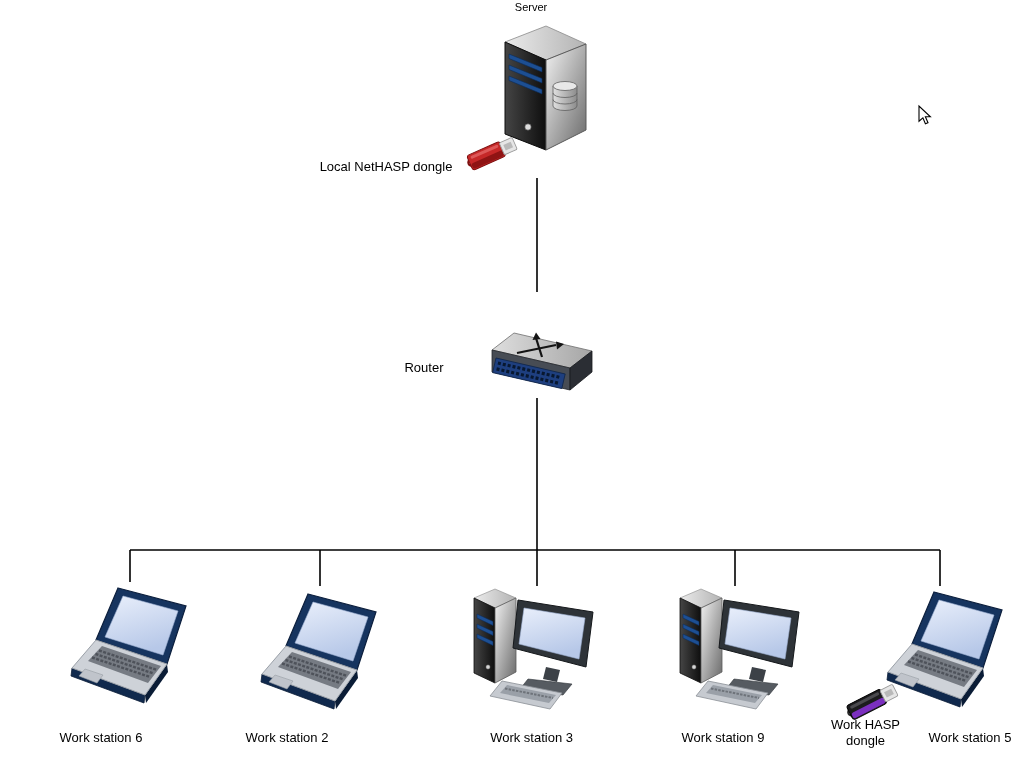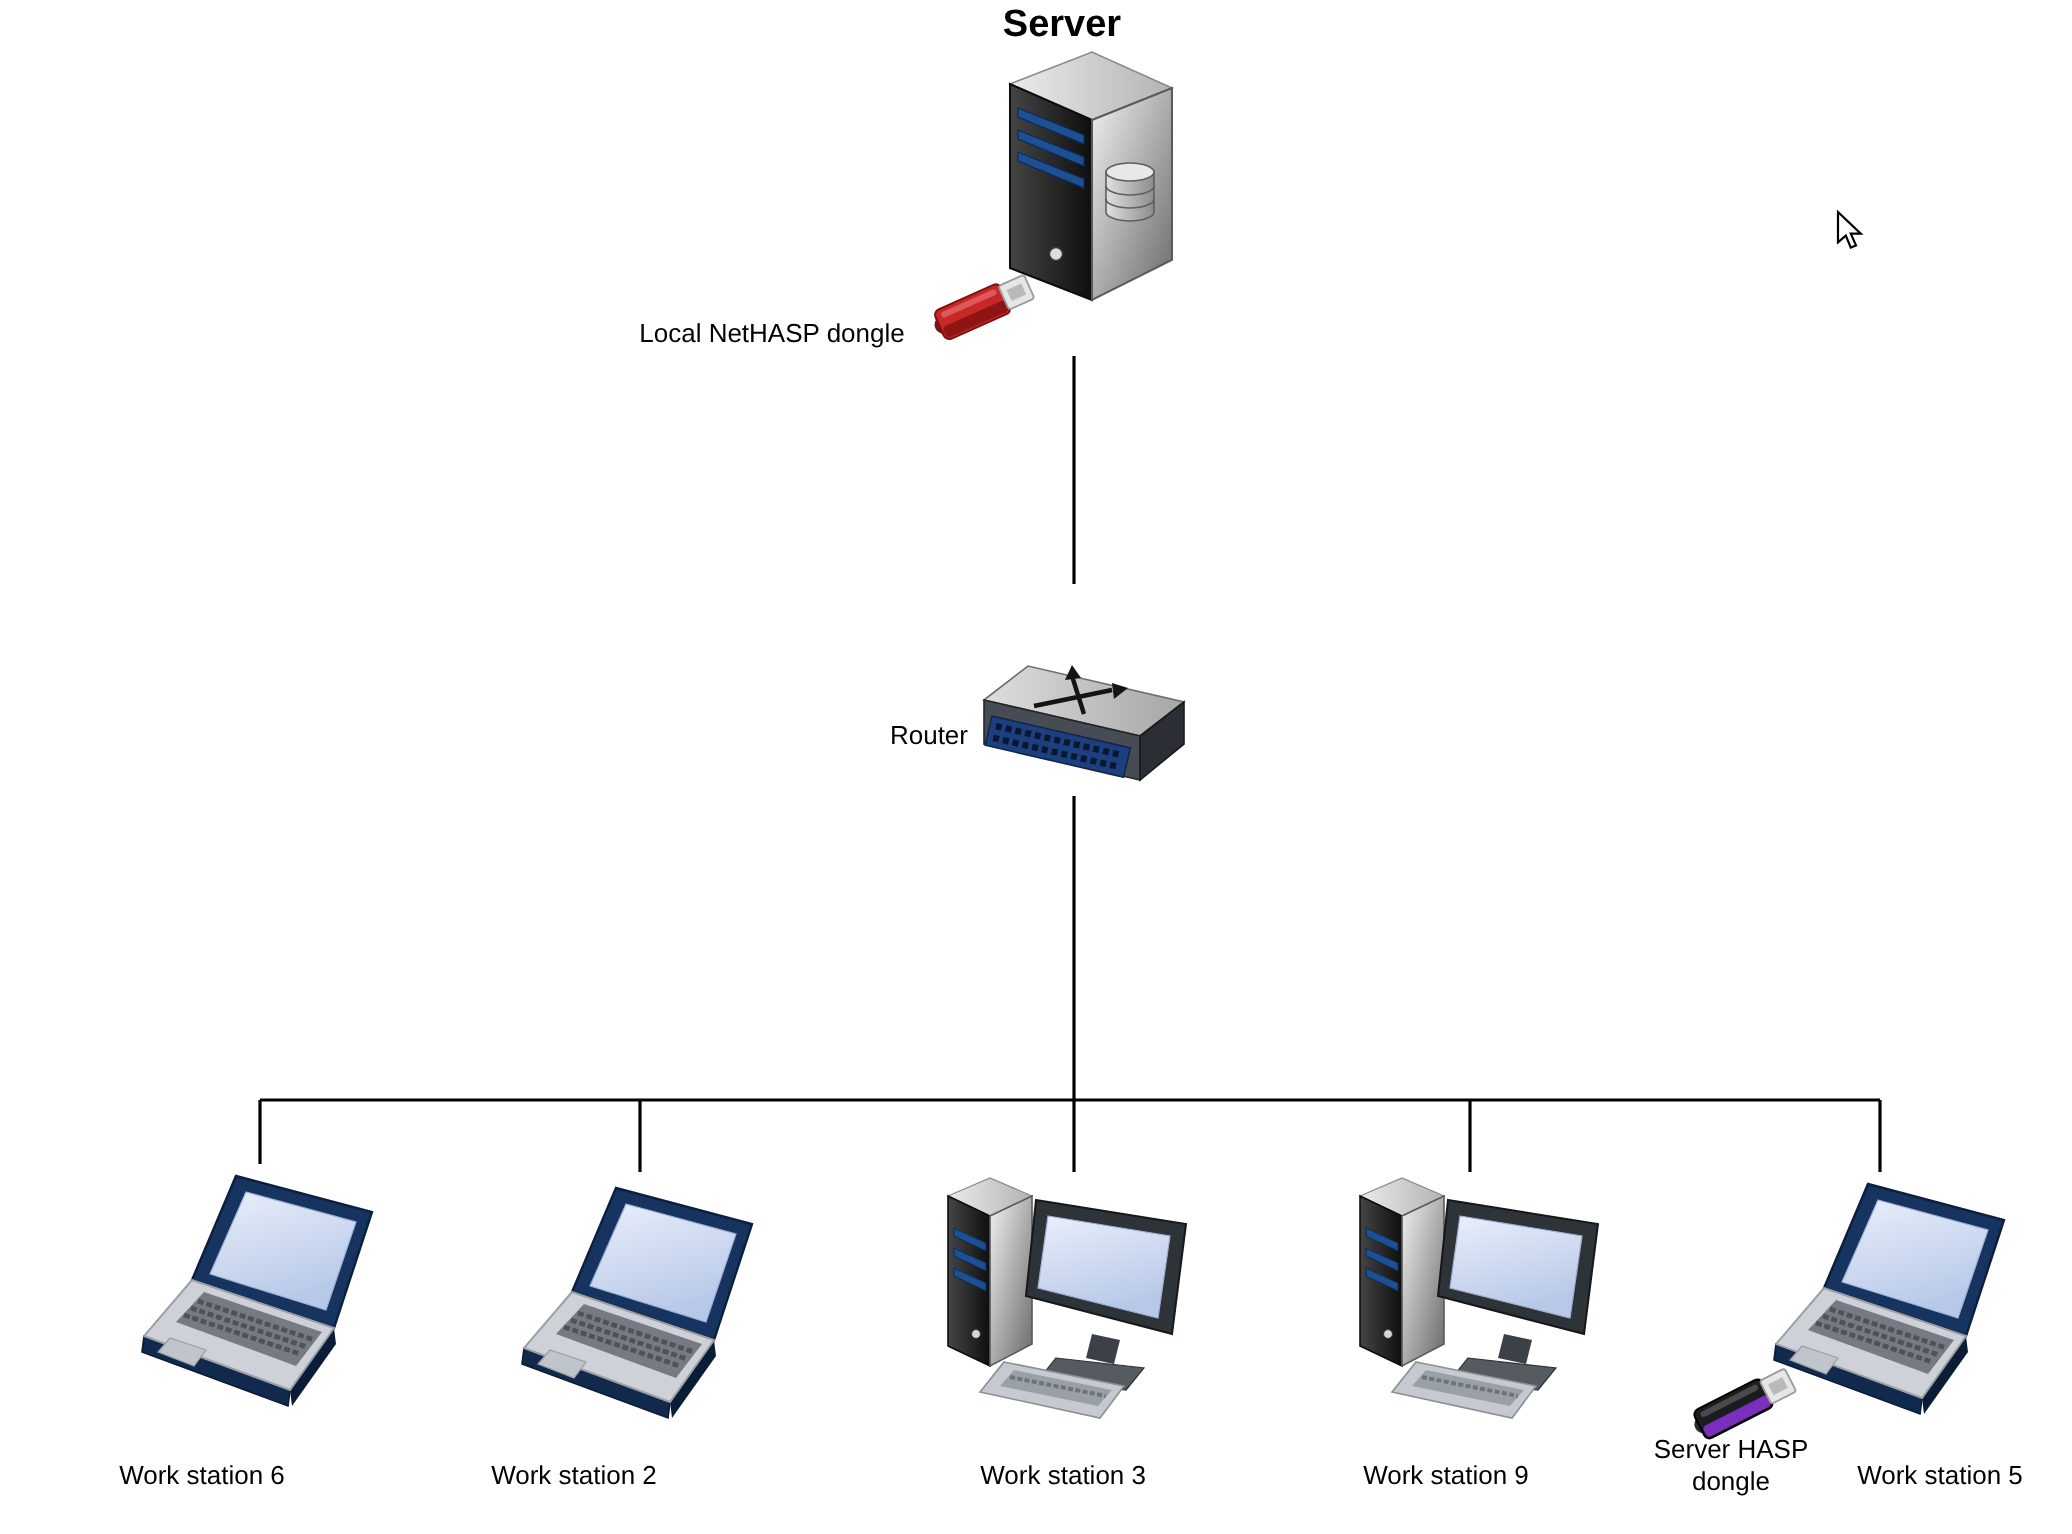--- a/index.html
+++ b/index.html
@@ -17,21 +17,21 @@
   }
   #scene { position: absolute; left: 0; top: 0; }
   .lbl {
     position: absolute;
     font-size: 13px;
     line-height: 1.25;
     color: #000;
     text-align: center;
     white-space: nowrap;
   }
-  .lbl-bold { font-weight: 700; font-size: 19px; }
+  .lbl-bold { font-weight: 400; font-size: 11px; }
   .lbl-wrap { white-space: normal; }
   .lbl-wrap span { display: block; }
 </style>
 </head>
 <body>
 
 <div id="canvas">
 
   <svg id="scene" width="1036" height="767" viewBox="0 0 1036 767">
     <defs>
@@ -177,30 +177,30 @@
 
     <g transform="translate(919,106)">
       <path d="M0,0 L0,15.2 L3.9,11.8 L6.4,17.8 L9,16.7 L6.4,10.8 L11.4,10.8 Z" fill="#ffffff" stroke="#000000" stroke-width="1.1"></path>
     </g>
   </svg>
 
   <div class="lbl lbl-bold" style="left:461px; top:1px; width:140px;">Server</div>
 
   <div class="lbl" style="left:318px; top:159px; width:136px;">Local NetHASP dongle</div>
 
-  <div class="lbl" style="left:428px; top:360px; width:56px;text-align:right;">Router</div>
+  <div class="lbl" style="left:396px; top:360px; width:56px;">Router</div>
 
   <div class="lbl" style="left:41px; top:730px; width:120px;">Work station 6</div>
 
   <div class="lbl" style="left:227px; top:730px; width:120px;">Work station 2</div>
 
   <div class="lbl" style="left:453px; top:730px; width:120px;text-align:right;">Work station 3</div>
 
   <div class="lbl" style="left:663px; top:730px; width:120px;">Work station 9</div>
 
   <div class="lbl" style="left:910px; top:730px; width:120px;">Work station 5</div>
 
   <div class="lbl lbl-wrap" style="left:818px; top:717px; width:95px;">
-    <span>Server HASP</span>
+    <span>Work HASP</span>
     <span>dongle</span>
   </div>
 
 </div>
 
 </body></html>

